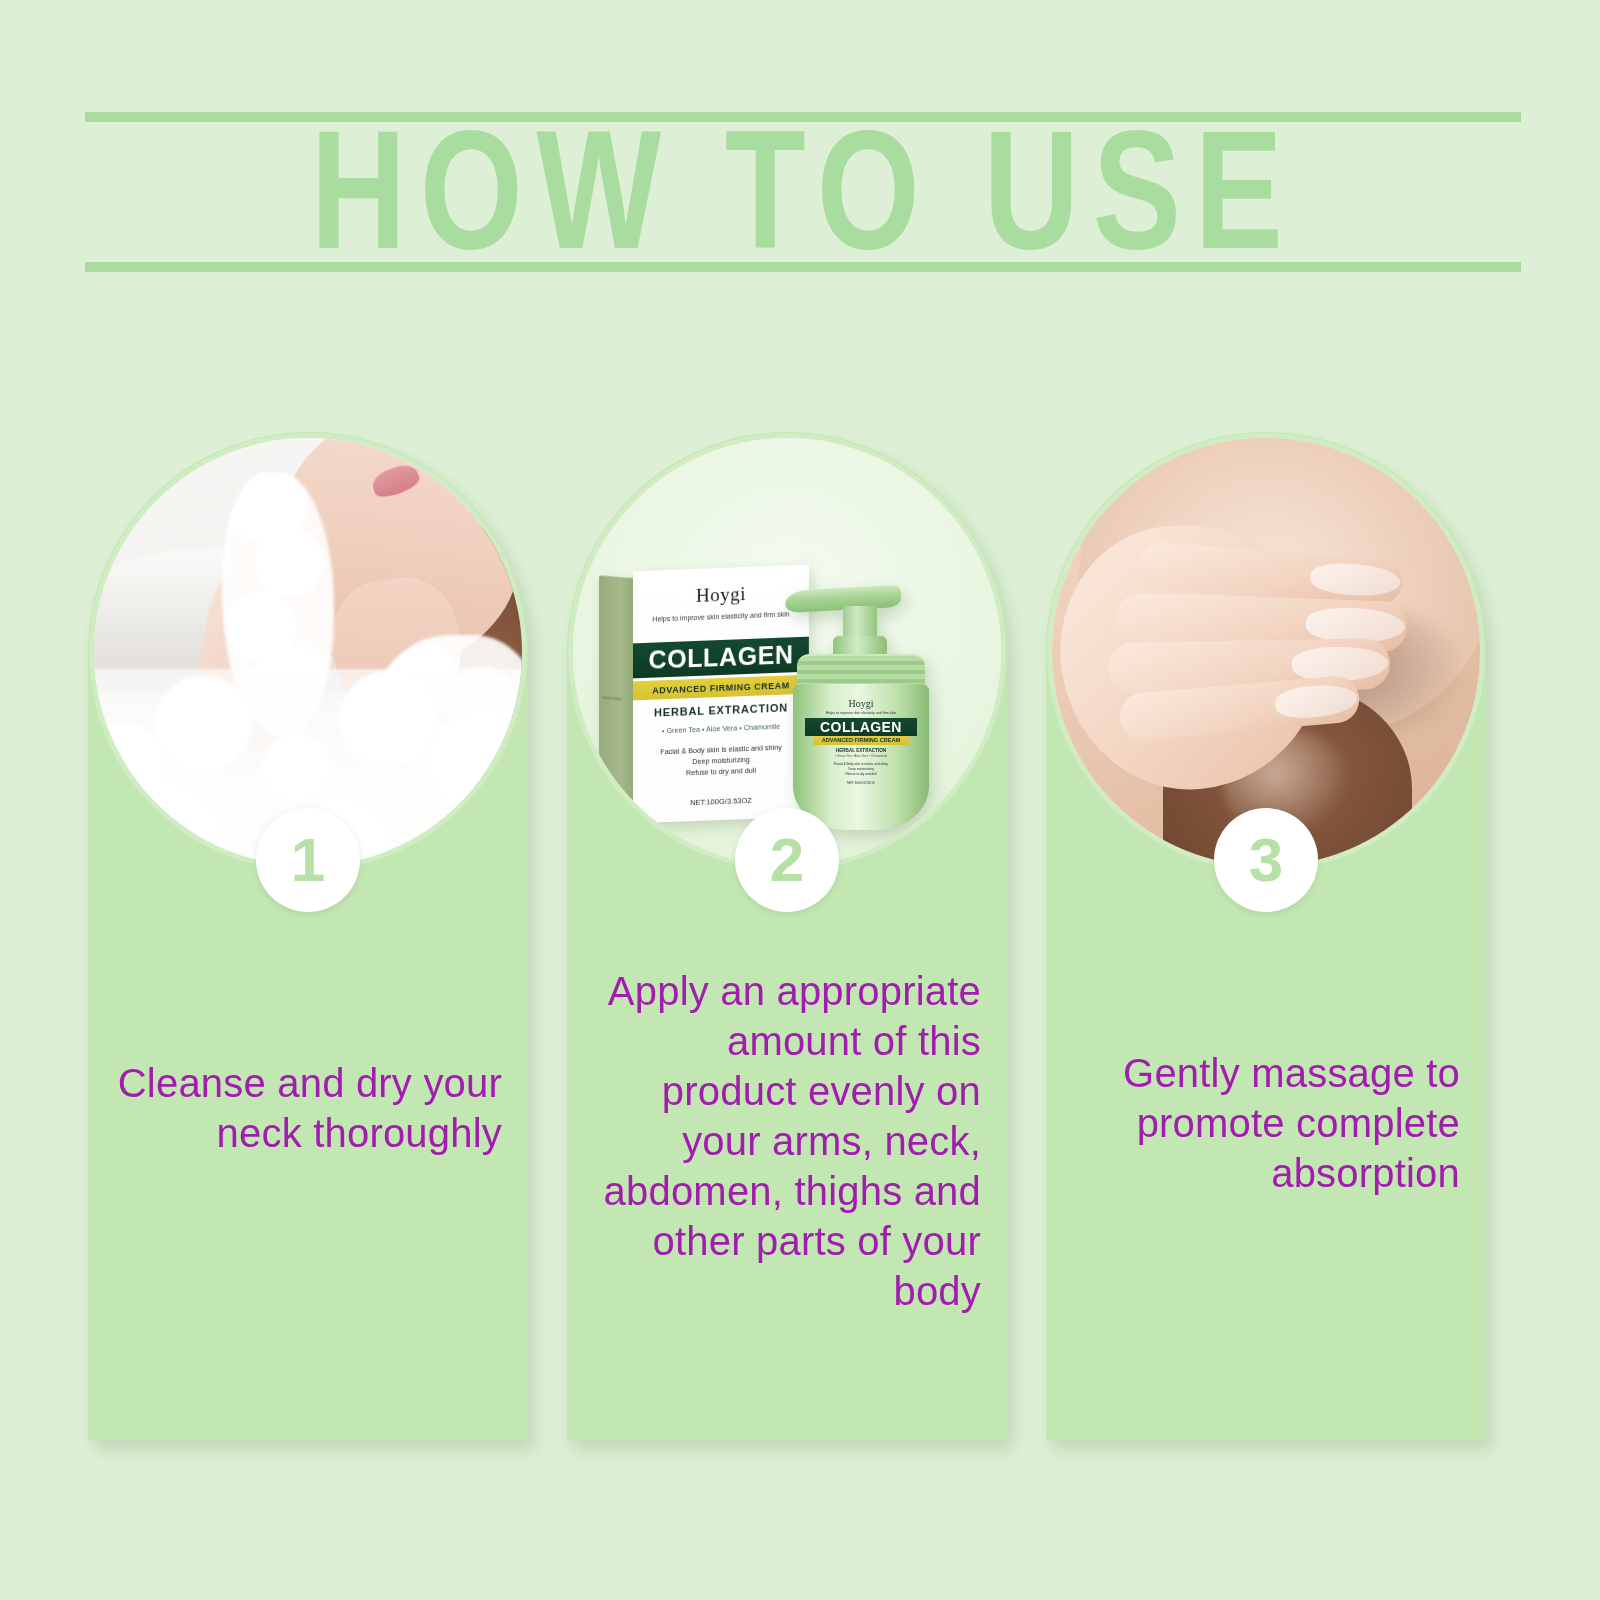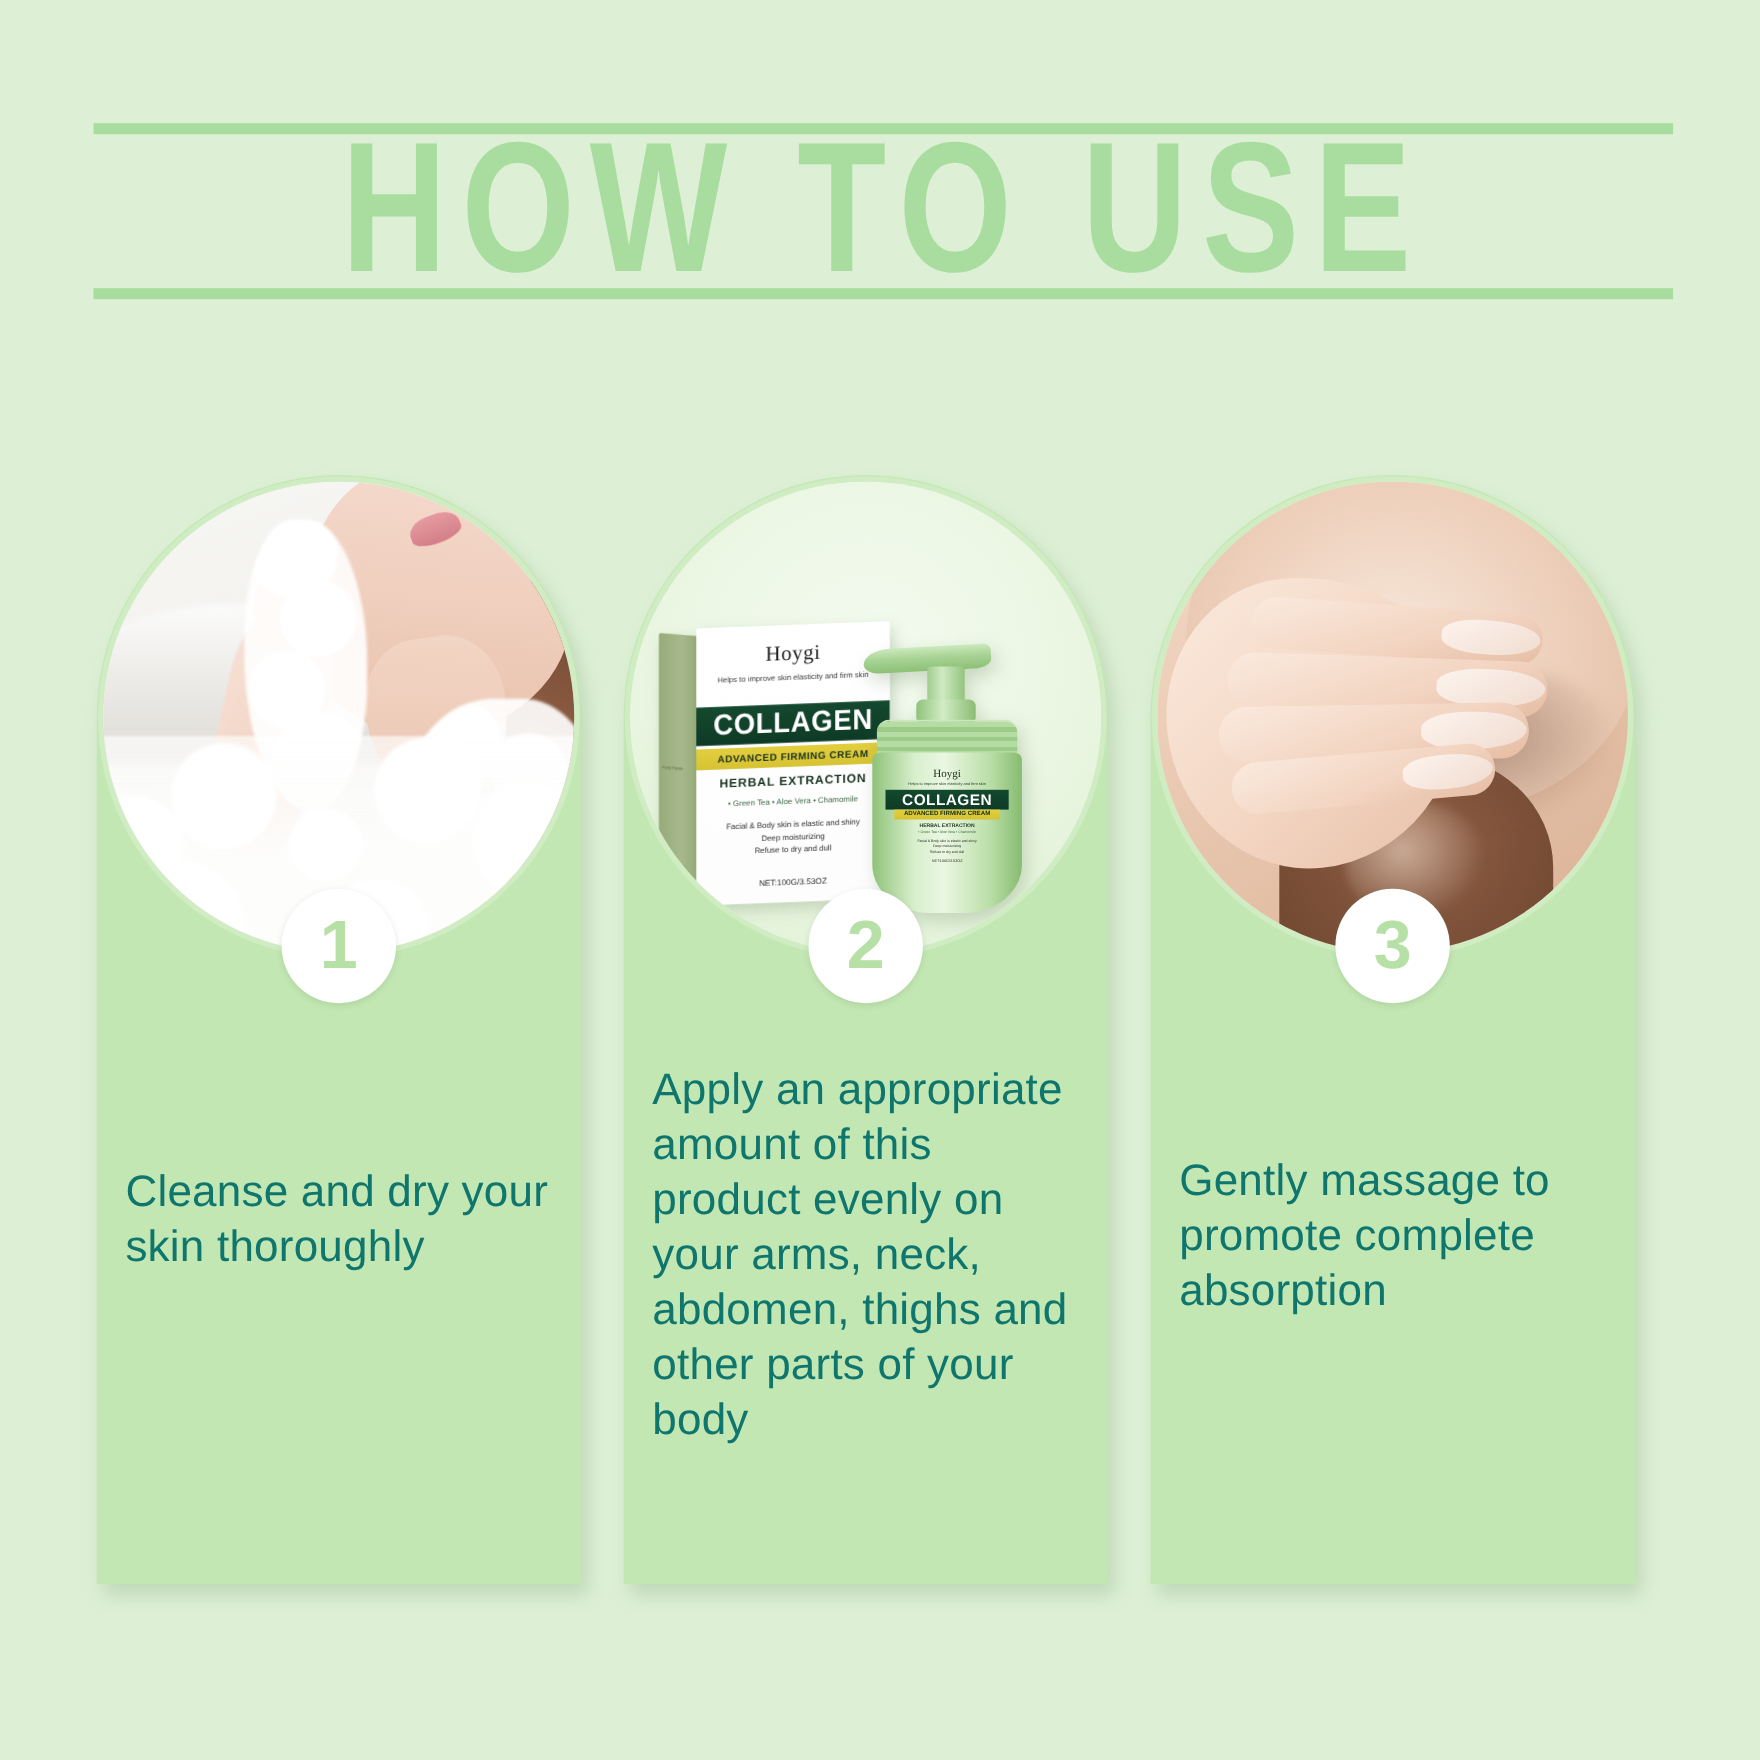--- a/index.html
+++ b/index.html
@@ -374,24 +374,24 @@
     font-size: 62px;
     font-weight: 700;
     line-height: 1;
     letter-spacing: 0;
   }
 
   
   .caption {
     position: absolute;
     left: 26px; right: 26px;
-    color: #0f766e;
+    color: #a21caf;
     font-size: 40px;
     line-height: 50px;
-    text-align: left;
+    text-align: right;
     font-weight: 300;
     letter-spacing: .2px;
   }
   .c1 .caption { top: 626px; }
   .c2 .caption { top: 534px; }
   .c3 .caption { top: 616px; }
 </style>
 </head>
 <body>
 
@@ -415,21 +415,21 @@
         <div class="bath-arm"></div>
         <div class="bath-hand"></div>
         <div class="bath-foam-strip"></div>
         <div class="bath-foam-right"></div>
         <div class="bath-foam-mass"></div>
       </div>
     </div>
     <div class="num-badge">
       <span>1</span>
     </div>
-    <div class="caption">Cleanse and dry your skin thoroughly</div>
+    <div class="caption">Cleanse and dry your neck thoroughly</div>
   </div>
 
   <div class="card c2">
     <div class="photo-circle">
       <div class="scene">
         <div class="prod-bg"></div>
         <div class="prod-stage">
 
           <div class="carton">
             <div class="carton-side">

